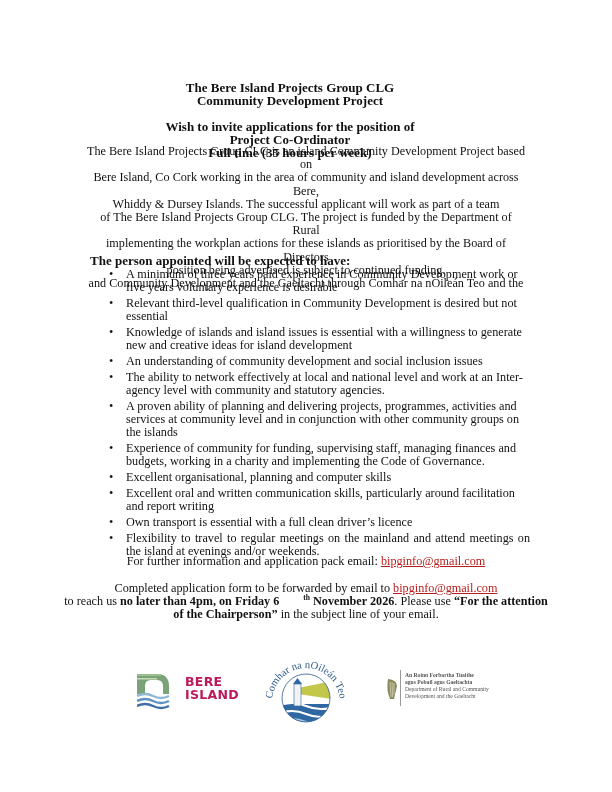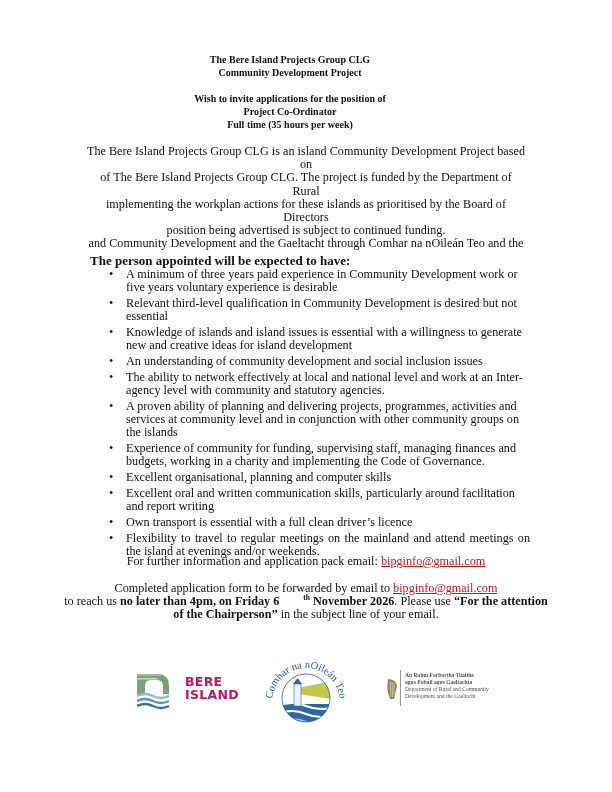--- a/index.html
+++ b/index.html
@@ -1,20 +1,20 @@
 <!DOCTYPE html>
 <html><head>
 <meta charset="utf-8">
 <style>
   html, body { margin: 0; padding: 0; background: #ffffff; }
   body { width: 612px; height: 792px; position: relative; overflow: hidden;
          font-family: "Liberation Serif", "DejaVu Serif", serif; color: #111; }
   .page { position: absolute; left: 0; top: 0; width: 612px; height: 792px; }
   .hdr { position: absolute; left: 0; width: 580px; text-align: center;
-         font-weight: bold; font-size: 10px; line-height: 12.6px; }
+         font-weight: bold; font-size: 13px; line-height: 12.6px; margin-top: 28px; }
   .body-para { position: absolute; left: 86px; width: 440px; text-align: center;
                font-size: 12.2px; line-height: 13.2px; }
   .req-heading { position: absolute; left: 90px; top: 254px; font-weight: bold;
                  font-size: 13px; line-height: 13px; }
   .req-list { position: absolute; left: 90px; top: 268px; width: 440px; margin: 0; padding: 0;
               list-style: none; font-size: 12.2px; line-height: 13.2px; }
   .req-list li { position: relative; padding-left: 36px; margin-bottom: 2.6px; }
   .req-list li .bullet { position: absolute; left: 19px; top: 0; }
   .req-list li.justify { text-align: justify; }
   .info { position: absolute; left: 0; width: 612px; text-align: center;
@@ -38,20 +38,22 @@
 <div class="page">
 
   <div class="hdr" style="top:54px;">The Bere Island Projects Group CLG</div>
   <div class="hdr" style="top:67px;">Community Development Project</div>
   <div class="hdr" style="top:93px;">Wish to invite applications for the position of</div>
   <div class="hdr" style="top:106px;">Project Co-Ordinator</div>
   <div class="hdr" style="top:119px;">Full time (35 hours per week)</div>
 
   <div class="body-para" style="top:145px;">
     <div>The Bere Island Projects Group CLG is an island Community Development Project based on</div>
+    <div>Bere Island, Co Cork working in the area of community and island development across Bere,</div>
+    <div>Whiddy &amp; Dursey Islands. The successful applicant will work as part of a team</div>
     <div>of The Bere Island Projects Group CLG. The project is funded by the Department of Rural</div>
     <div>implementing the workplan actions for these islands as prioritised by the Board of Directors</div>
     <div>position being advertised is subject to continued funding.</div>
     <div>and Community Development and the Gaeltacht through Comhar na nOileán Teo and the</div>
   </div>
 
   <div class="req-heading">The person appointed will be expected to have:</div>
   <ul class="req-list">
     <li><span class="bullet">•</span><span>A minimum of three years paid experience in Community Development work or five years voluntary experience is desirable</span></li>
     <li><span class="bullet">•</span><span>Relevant third-level qualification in Community Development is desired but not essential</span></li>

